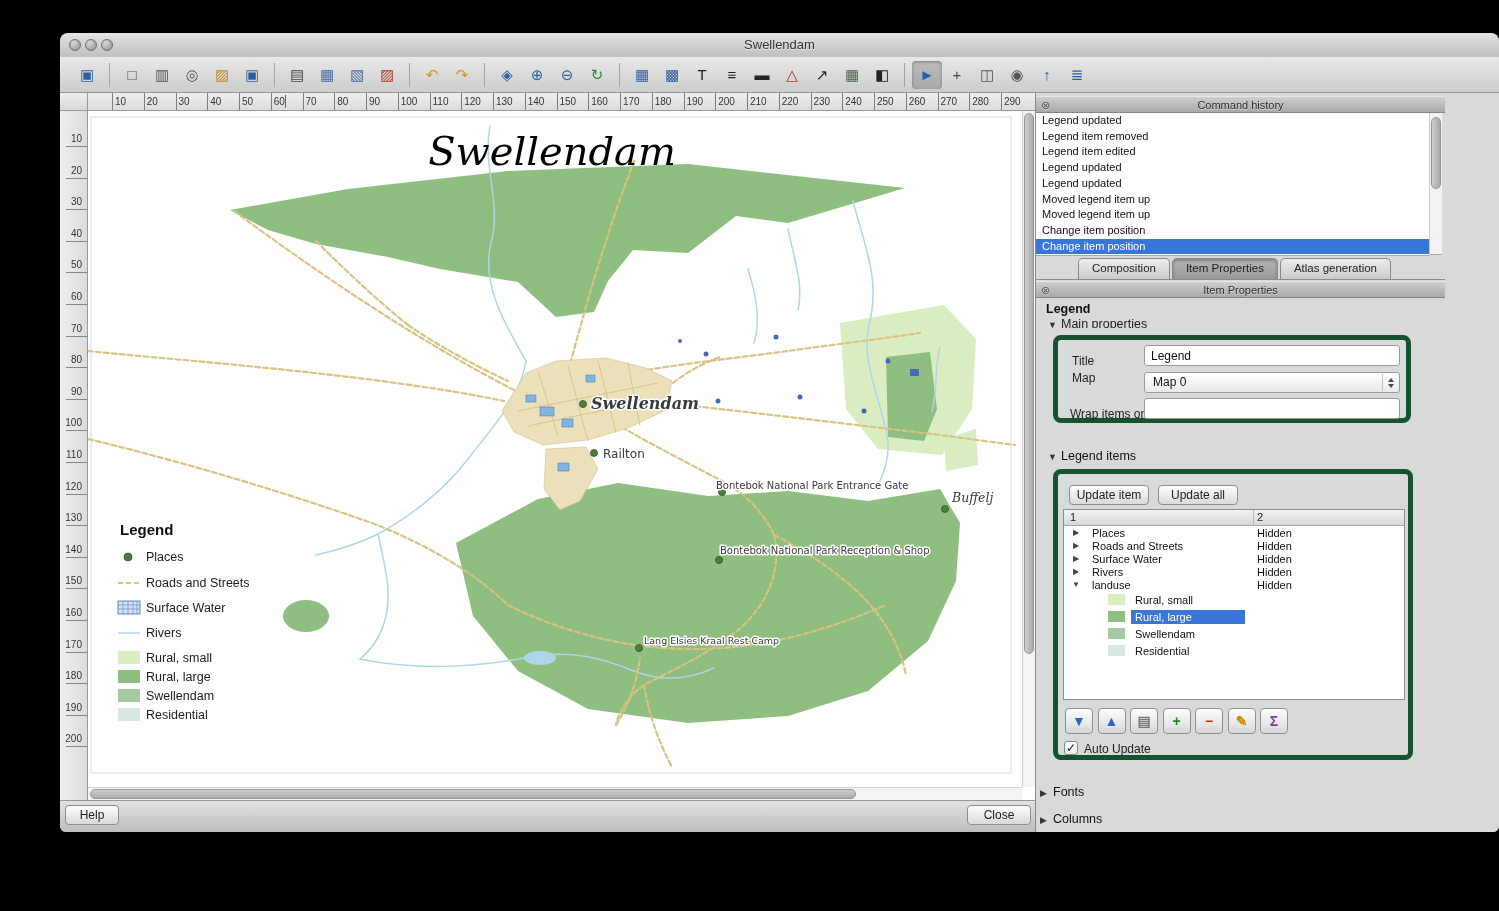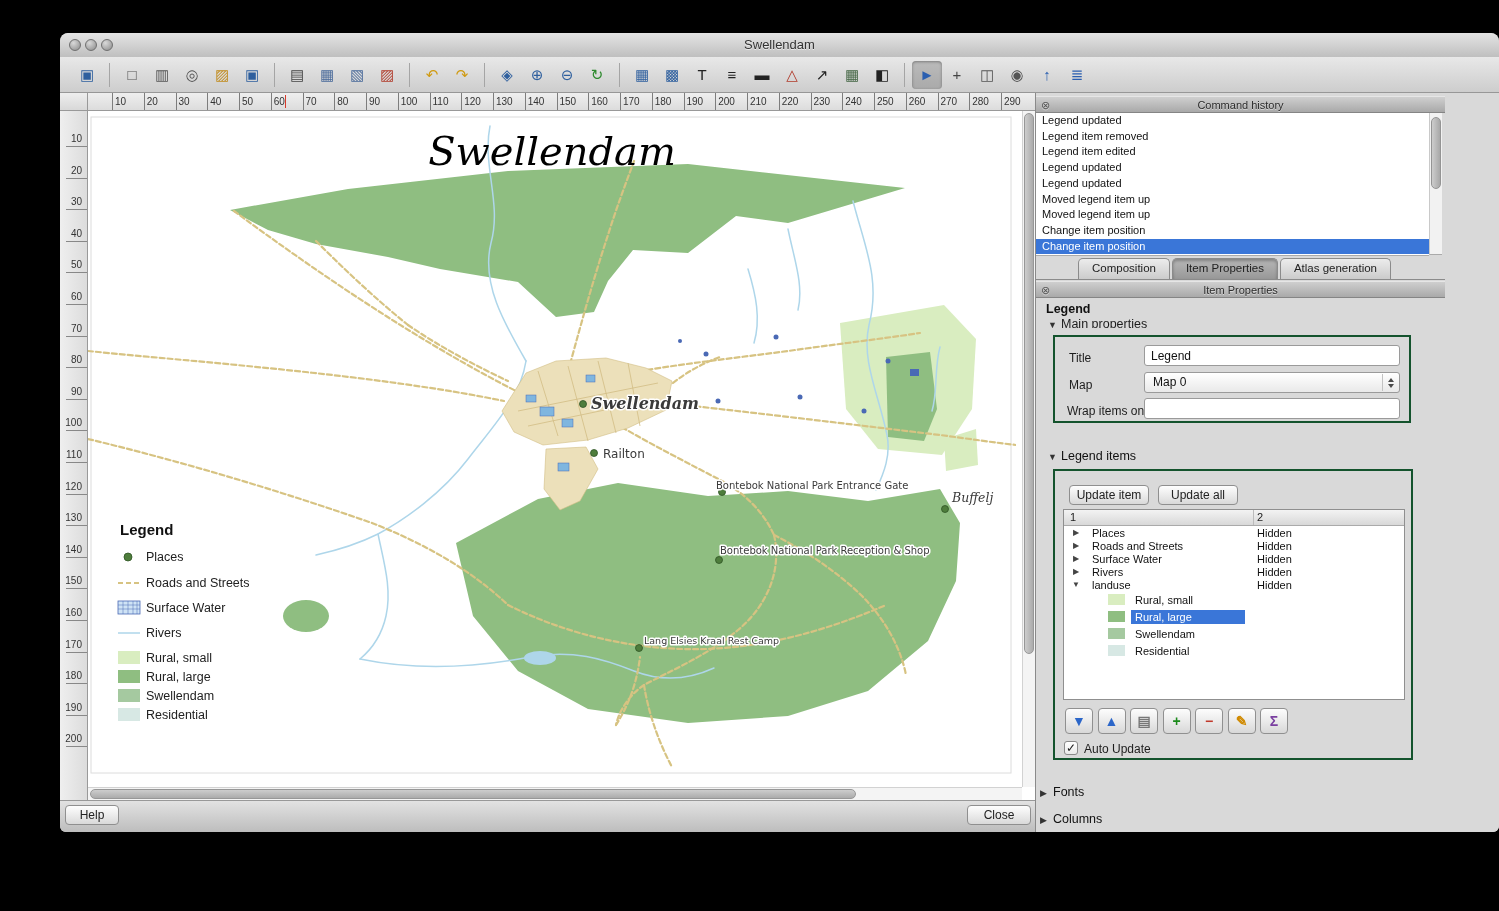--- a/index.html
+++ b/index.html
@@ -53,21 +53,21 @@
   .ch-thumb{position:absolute;left:1px;right:1px;top:4px;height:72px;background:linear-gradient(90deg,#cdcdcd,#a8a8a8);border:1px solid #949494;border-radius:5px;box-sizing:border-box}
   .tabs{position:absolute;top:166px;left:0;width:100%;height:21px;display:flex;align-items:flex-end;padding-left:42px;border-bottom:1px solid #8b8b8b;box-sizing:border-box}
   .tab{height:20px;padding:0 13px;border:1px solid #8b8b8b;border-bottom:none;border-radius:5px 5px 0 0;background:linear-gradient(#ececec,#cbcbcb);font-size:11.5px;line-height:19px;color:#222;margin-right:2px;cursor:default}
   .tab[data-active="true"]{background:linear-gradient(#b7b7b7,#989898);box-shadow:inset 0 2px 3px rgba(0,0,0,.28)}
   .ip-header{top:188px}
   .ip-body{position:absolute;top:205px;left:0;width:409px;bottom:0;overflow:hidden}
   .sec-legend{position:absolute;top:4px;left:10px;font-size:12.5px;font-weight:bold;color:#111}
   .mainprops-clip{position:absolute;top:19px;left:12px;height:11px;overflow:hidden;font-size:12.5px;color:#1d1d1d;white-space:nowrap}
   .mainprops-clip span{display:inline-block;line-height:22px;margin-top:-11px}
   .disc{font-size:9px;color:#333;width:13px;display:inline-block}
-  .gbox{position:absolute;border:2px solid #14532d;border-radius:0;box-sizing:border-box}
+  .gbox{position:absolute;border:5px solid #14532d;border-radius:8px;box-sizing:border-box}
   .gbox1{left:17px;top:37px;width:358px;height:88px}
   .gbox2{left:17px;top:171px;width:360px;height:291px}
   .flabel{position:absolute;font-size:12px;color:#1d1d1d}
   .tinput{position:absolute;border:1px solid #9a9a9a;border-radius:3px;background:#fff;font-size:12px;padding:0 6px;height:21px;box-sizing:border-box;font-family:"Liberation Sans",sans-serif;color:#111}
   .in-title{left:108px;top:47px;width:256px}
   .in-wrap{left:108px;top:100px;width:256px}
   .dropdown{position:absolute;left:108px;top:74px;width:256px;height:21px;border:1px solid #9a9a9a;border-radius:3px;background:linear-gradient(#ffffff,#e9e9e9);font-size:12px;line-height:19px;padding-left:8px;box-sizing:border-box;color:#111}
   .dd-steppers{position:absolute;right:1px;top:1px;bottom:1px;width:15px;border-left:1px solid #c2c2c2;display:flex;flex-direction:column;align-items:center;justify-content:center;gap:2px}
   .tri-up{width:0;height:0;border-left:3.5px solid transparent;border-right:3.5px solid transparent;border-bottom:4px solid #4a4a4a}
   .tri-down{width:0;height:0;border-left:3.5px solid transparent;border-right:3.5px solid transparent;border-top:4px solid #4a4a4a}
@@ -470,21 +470,21 @@
 
       <div class="ip-body">
         <div class="sec-legend">Legend</div>
 
         <div class="mainprops-clip">
           <span class="disc">▼</span><span>Main properties</span>
         </div>
 
         <div class="gbox gbox1">
           <div class="flabel" style="left:14px;top:14px">Title</div>
-          <div class="flabel" style="left:14px;top:41px">Map</div>
+          <div class="flabel" style="left:14px;top:31px">Map</div>
           <div class="flabel" style="left:12px;top:67px">Wrap items on</div>
         </div>
         <input class="tinput in-title" value="Legend" style="">
         <div class="dropdown">
           <span>Map 0</span>
           <span class="dd-steppers">
               <span class="tri-up"></span>
               <span class="tri-down"></span>
             </span>
         </div>

